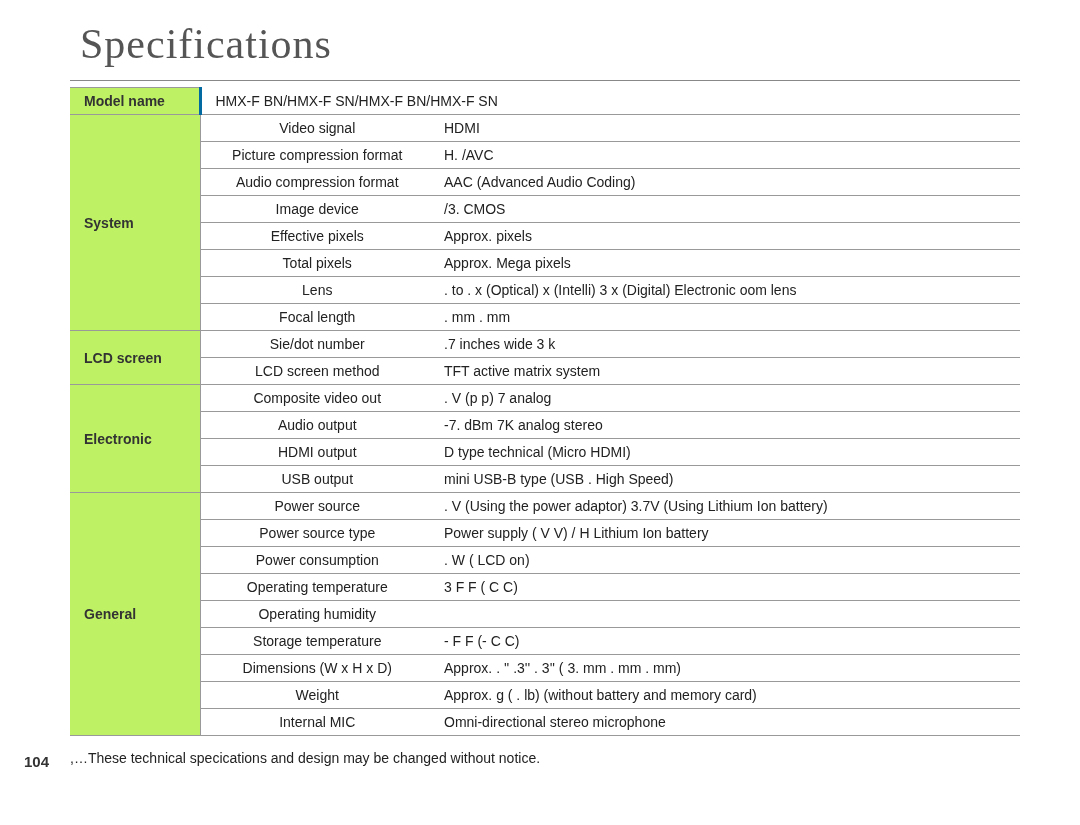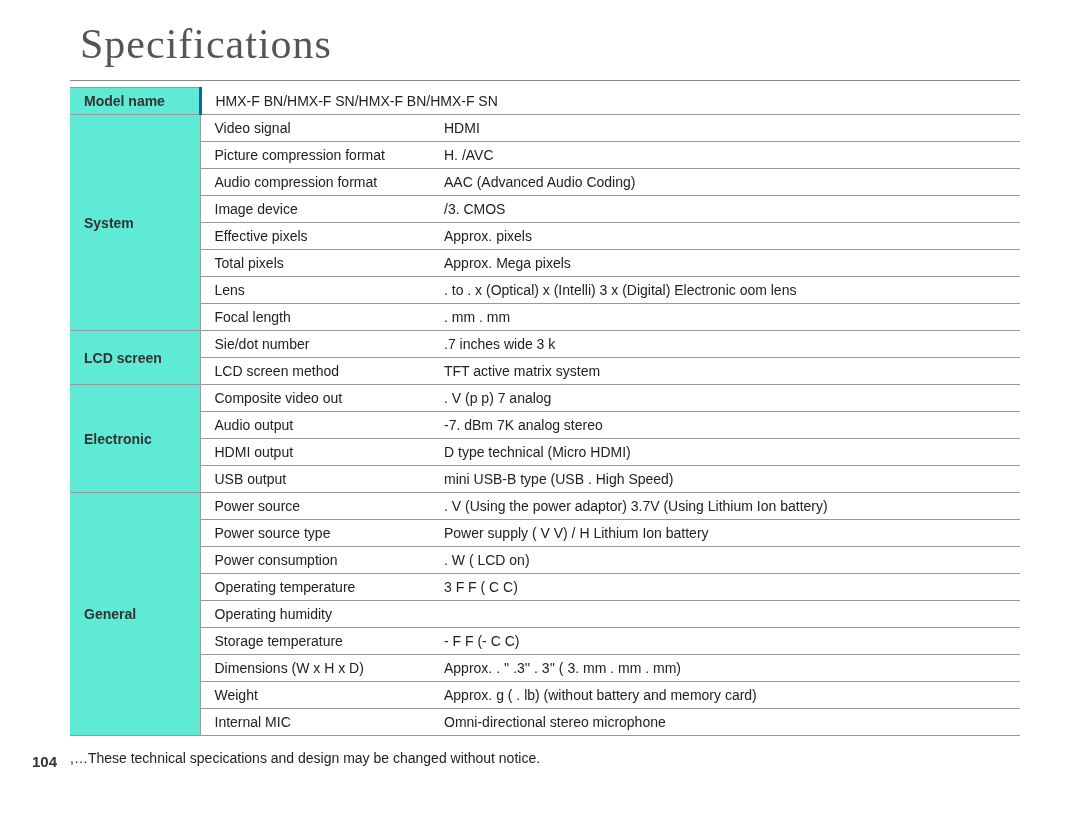--- a/index.html
+++ b/index.html
@@ -2,26 +2,26 @@
 <html><head>
 <meta charset="utf-8">
 <style>
 * { box-sizing: border-box; margin: 0; padding: 0; }
 body { font-family: Arial, Helvetica, sans-serif; background: #fff; width: 1080px; height: 825px; overflow: hidden; position: relative; }
 .page { padding: 20px 60px 0 70px; }
 .title { font-family: "Times New Roman", serif; font-size: 42px; font-weight: 300; color: #555; letter-spacing: 1px; margin-bottom: 12px; margin-left: 10px; }
 .hr { border: none; border-top: 1px solid #888; margin-bottom: 6px; }
 table.spec { width: 100%; border-collapse: collapse; font-size: 14px; color: #222; }
 table.spec td { border-bottom: 1px solid #999; padding: 5px 10px 5px 14px; vertical-align: middle; height: 27px; }
-td.cat { background: #5eead4; color: #333; font-weight: bold; width: 130px; border-right: 1px solid #999; padding-left: 14px; }
+td.cat { background: #bef264; color: #333; font-weight: bold; width: 130px; border-right: 1px solid #999; padding-left: 14px; }
 td.cat-first { border-top: 1px solid #999; }
-td.lbl { width: 230px; }
+td.lbl { width: 230px; text-align: center; }
 td.val { }
 td.modelval { border-left: 3px solid #0369a1; }
-.pgnum { position: absolute; left: 32px; bottom: 55px; font-size: 15px; color: #333; font-weight: bold; }
+.pgnum { position: absolute; left: 24px; bottom: 55px; font-size: 15px; color: #333; font-weight: bold; }
 .footnote { font-size: 14px; color: #222; margin-top: 14px; }
 </style>
 </head>
 <body>
 
 <div class="page">
   <div class="title">Specifications</div>
   <hr class="hr">
 
   <table class="spec">

